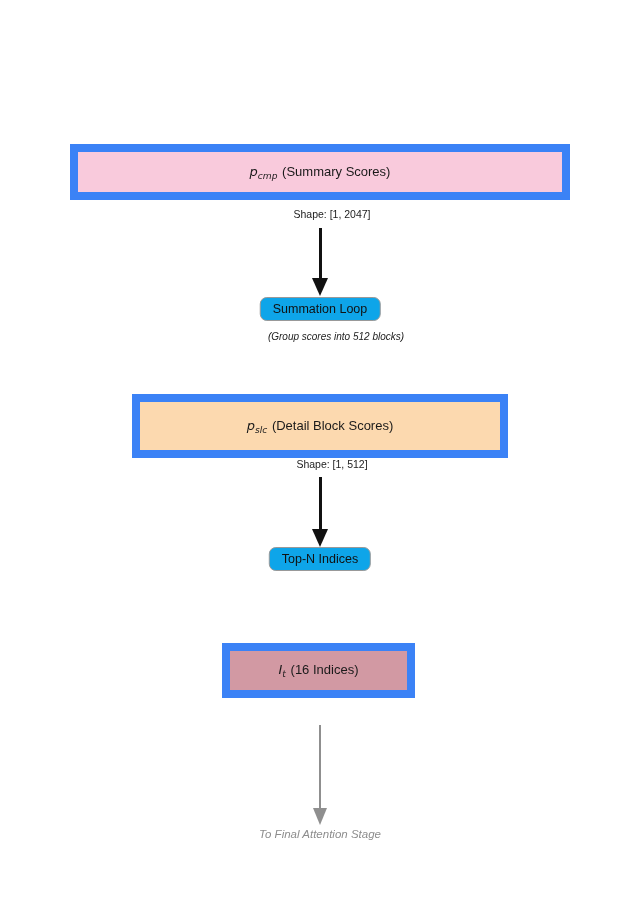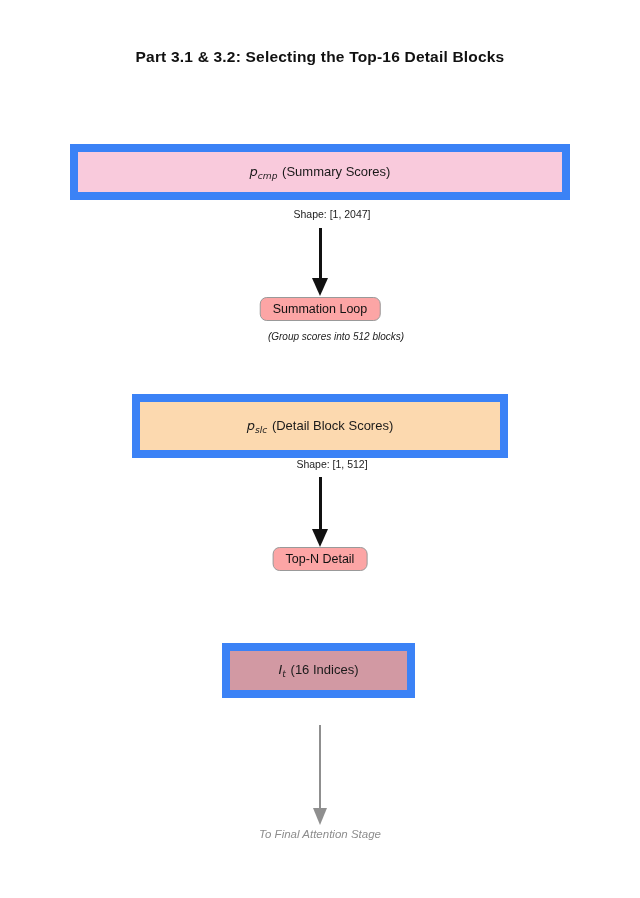--- a/index.html
+++ b/index.html
@@ -58,21 +58,21 @@
 
   .arrow-gray { top: 725px; }
   .arrow-gray .stem { width: 2px; height: 83px; background: #8f8f8f; }
   .arrow-gray .head {
     border-left: 7px solid transparent; border-right: 7px solid transparent;
     border-top: 17px solid #8f8f8f;
   }
 
   .node {
     position: absolute; left: 320px; transform: translateX(-50%);
-    background: #fca5a5;
+    background: #0ea5e9;
     border: 1.5px solid #999999;
     border-radius: 7px;
     padding: 4px 12px;
     font-size: 12.5px; color: #111;
     white-space: nowrap;
   }
   .node-summation { top: 297px; }
   .node-topn { top: 547px; }
 
   .caption {
@@ -85,21 +85,20 @@
   .final-label {
     position: absolute; left: 0; top: 828px; width: 640px; text-align: center;
     font-style: italic; font-size: 11.5px; color: #8d8d8d;
   }
 </style>
 </head>
 <body>
 
 <div class="stage">
 
-  <div class="title">Part 3.1 &amp; 3.2: Selecting the Top-16 Detail Blocks</div>
 
   <div class="big-box box-pcmp" style="background: rgb(249, 202, 220);">
     <span>
       <span class="mvar">p</span><span class="msub">cmp</span><span> (Summary Scores)</span>
     </span>
   </div>
   <div class="shape-label shape-pcmp">Shape: [1, 2047]</div>
 
   <div class="arrow arrow1">
     <div class="stem"></div>
@@ -114,21 +113,21 @@
       <span class="mvar">p</span><span class="msub">slc</span><span> (Detail Block Scores)</span>
     </span>
   </div>
   <div class="shape-label shape-pslc">Shape: [1, 512]</div>
 
   <div class="arrow arrow2">
     <div class="stem"></div>
     <div class="head"></div>
   </div>
 
-  <div class="node node-topn">Top-N Detail</div>
+  <div class="node node-topn">Top-N Indices</div>
 
   <div class="big-box box-it" style="background: rgb(210, 153, 163);">
     <span>
       <span class="mvar">I</span><span class="msub">t</span><span> (16 Indices)</span>
     </span>
   </div>
 
   <div class="arrow arrow-gray">
     <div class="stem"></div>
     <div class="head"></div>

